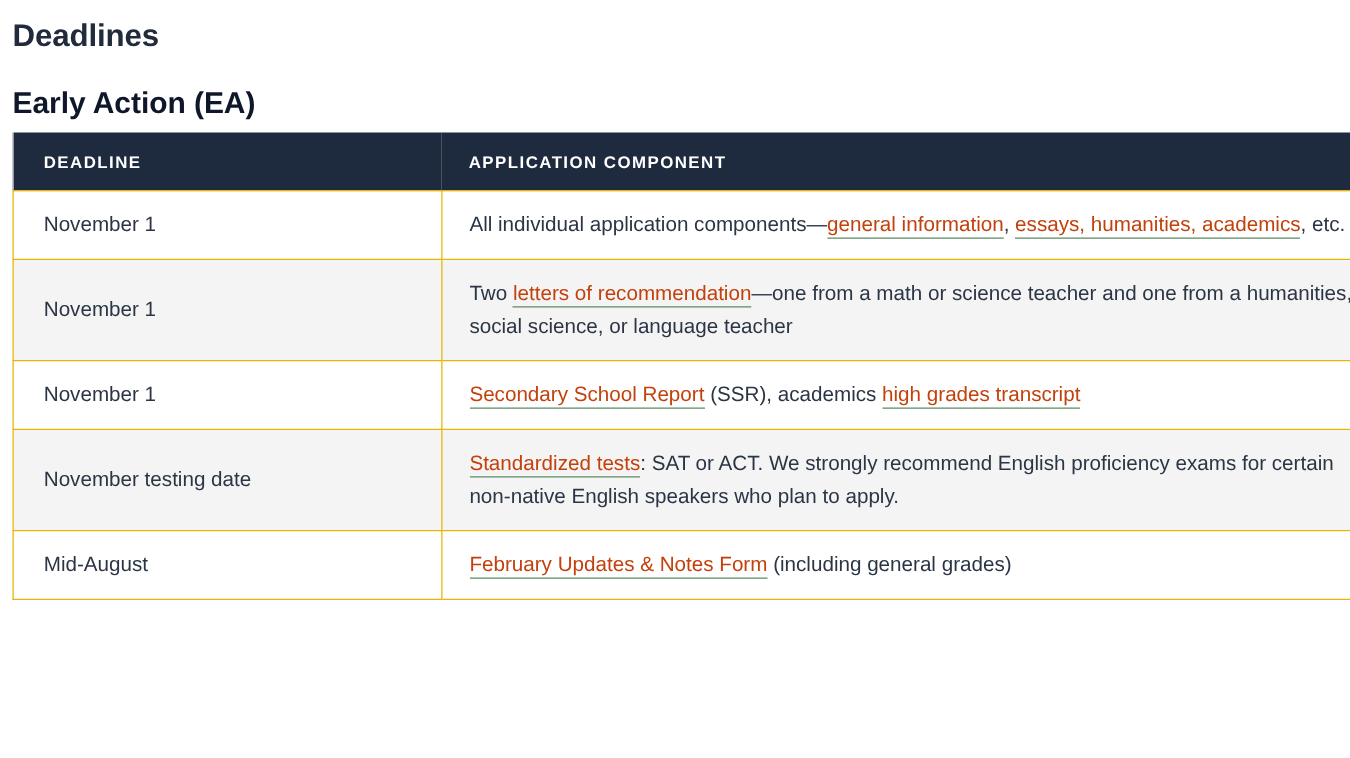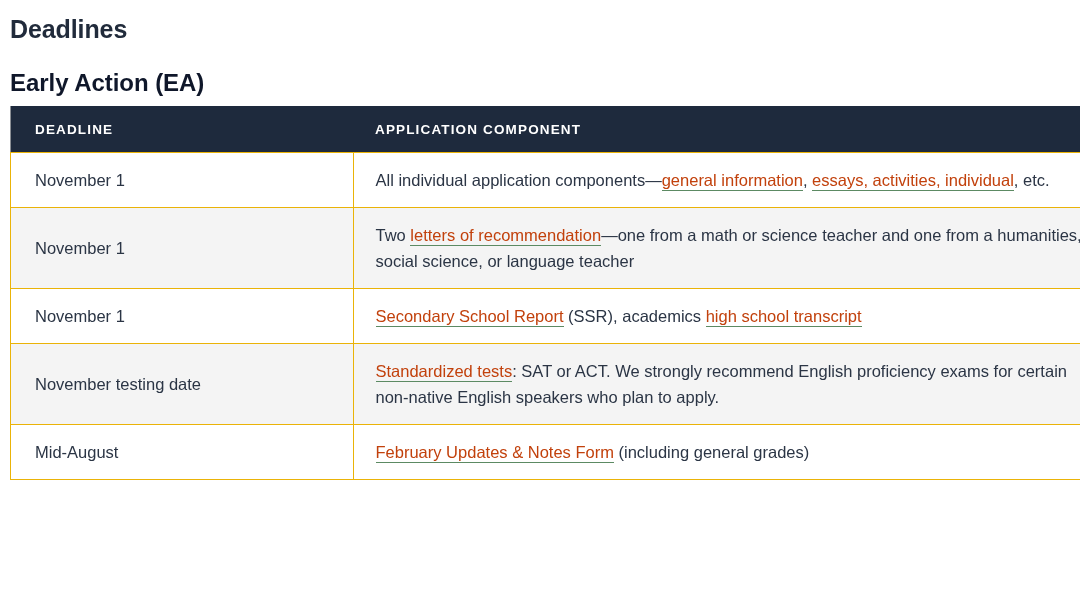--- a/index.html
+++ b/index.html
@@ -120,33 +120,33 @@
       <thead>
         <tr>
           <th class="col-deadline">DEADLINE</th>
           <th class="col-component">APPLICATION COMPONENT</th>
         </tr>
       </thead>
       <tbody id="table-body">
           <tr class="row-plain">
             <td class="cell-deadline">November 1</td>
             <td class="cell-component">
-              <span class="rowtext"><span>All individual application components—</span><a class="doclink">general information</a><span>, </span><a class="doclink">essays, activities, individual</a><span>, etc.</span></span>
+              <span class="rowtext"><span>All individual application components—</span><a class="doclink">general information</a><span>, </span><a class="doclink">essays, humanities, academics</a><span>, etc.</span></span>
             </td>
           </tr>
           <tr class="row-alt">
             <td class="cell-deadline">November 1</td>
             <td class="cell-component">
               <span class="rowtext"><span>Two </span><a class="doclink">letters of recommendation</a><span>—one from a math or science teacher and one from a humanities, social science, or language teacher</span></span>
             </td>
           </tr>
           <tr class="row-plain">
             <td class="cell-deadline">November 1</td>
             <td class="cell-component">
-              <span class="rowtext"><a class="doclink">Secondary School Report</a><span> (SSR), academics </span><a class="doclink">high school transcript</a></span>
+              <span class="rowtext"><a class="doclink">Secondary School Report</a><span> (SSR), academics </span><a class="doclink">high grades transcript</a></span>
             </td>
           </tr>
           <tr class="row-alt">
             <td class="cell-deadline">November testing date</td>
             <td class="cell-component">
               <span class="rowtext"><a class="doclink">Standardized tests</a><span>: SAT or ACT. We strongly recommend English proficiency exams for certain non-native English speakers who plan to apply.</span></span>
             </td>
           </tr>
           <tr class="row-plain">
             <td class="cell-deadline">Mid-August</td>

